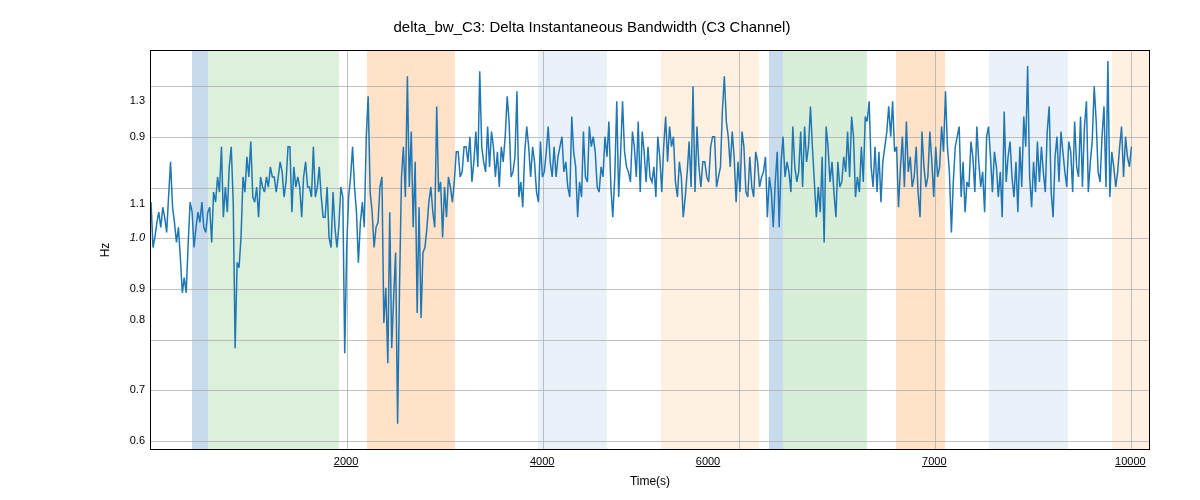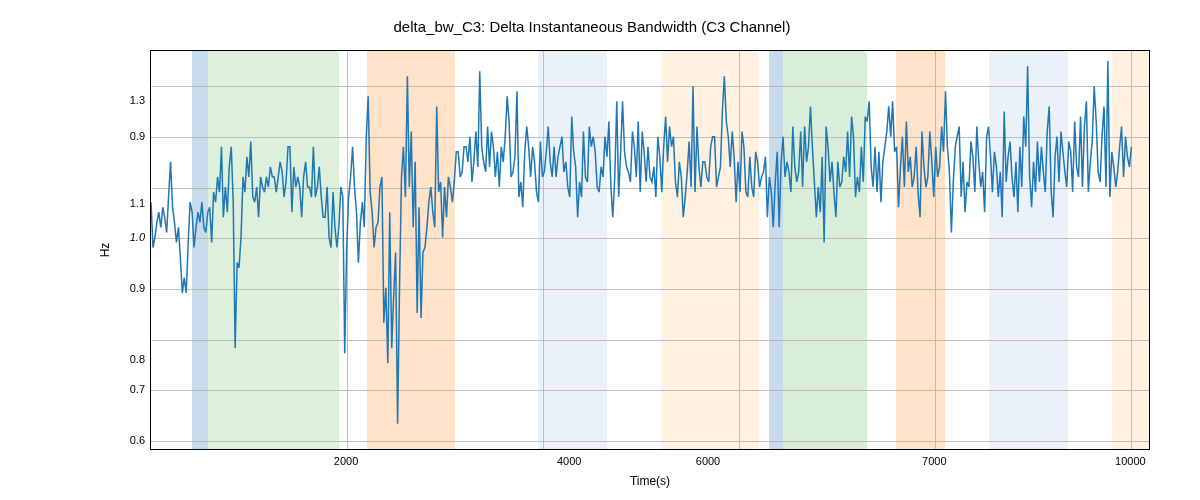--- a/index.html
+++ b/index.html
@@ -57,20 +57,21 @@
       font-size: 11px;
       color: #000;
       transform: translateY(-50%);
     }
     .tick-label-x {
       position: absolute;
       top: 455px;
       font-size: 11px;
       color: #000;
       transform: translateX(-50%);
+      text-decoration: underline;
     }
     .gridline-h {
       position: absolute;
       left: 0;
       right: 0;
       height: 1px;
       background: #b0b0b0;
       opacity: 0.8;
     }
     .gridline-v {
@@ -134,27 +135,27 @@
         <div class="gridline-v" style="left: 784.314px;"></div>
         <div class="gridline-v" style="left: 980.392px;"></div>
       </div>
     <svg class="series" viewBox="0 0 1000 400" preserveAspectRatio="none">
       <path id="series-path" d="M0.0,151.9L2.0,197.5L3.9,187.3L5.9,172.2L7.8,162.0L9.8,177.2L11.8,157.0L13.7,167.1L15.7,182.3L17.6,146.8L19.6,111.4L21.6,157.0L23.5,172.2L25.5,192.4L27.5,177.2L29.4,207.6L31.4,243.0L33.3,227.8L35.3,243.0L37.3,192.4L39.2,151.9L41.2,162.0L43.1,197.5L45.1,177.2L47.1,162.0L49.0,172.2L51.0,151.9L52.9,177.2L54.9,182.3L56.9,162.0L58.8,157.0L60.8,192.4L62.7,141.8L64.7,151.9L66.7,126.6L68.6,141.8L70.6,96.2L72.5,167.1L74.5,136.7L76.5,162.0L78.4,116.5L80.4,96.2L82.4,151.9L84.3,298.7L86.3,212.7L88.2,217.7L90.2,187.3L92.2,126.6L94.1,141.8L96.1,106.3L98.0,126.6L100.0,91.1L102.0,146.8L103.9,151.9L105.9,136.7L107.8,167.1L109.8,126.6L111.8,136.7L113.7,141.8L115.7,126.6L117.6,136.7L119.6,116.5L121.6,126.6L123.5,126.6L125.5,141.8L127.5,126.6L129.4,111.4L131.4,121.5L133.3,146.8L135.3,131.6L137.3,96.2L139.2,96.2L141.2,162.0L143.1,116.5L145.1,136.7L147.1,126.6L149.0,136.7L151.0,167.1L152.9,126.6L154.9,111.4L156.9,136.7L158.8,136.7L160.8,146.8L162.7,96.2L164.7,146.8L166.7,136.7L168.6,116.5L170.6,146.8L172.5,167.1L174.5,167.1L176.5,136.7L178.4,187.3L180.4,197.5L182.4,141.8L184.3,177.2L186.3,197.5L188.2,177.2L190.2,136.7L192.2,146.8L194.1,303.8L196.1,197.5L198.0,146.8L200.0,126.6L202.0,96.2L203.9,136.7L205.9,162.0L207.8,212.7L209.8,172.2L211.8,151.9L213.7,177.2L215.7,86.1L217.6,45.6L219.6,141.8L221.6,162.0L223.5,197.5L225.5,177.2L227.5,172.2L229.4,136.7L231.4,126.6L233.3,273.4L235.3,238.0L237.3,313.9L239.2,162.0L241.2,298.7L243.1,248.1L245.1,202.5L247.1,374.7L249.0,238.0L251.0,126.6L252.9,96.2L254.9,146.8L256.9,25.3L258.8,136.7L260.8,81.0L262.7,177.2L264.7,111.4L266.7,263.3L268.6,157.0L270.6,268.4L272.5,202.5L274.5,197.5L276.5,177.2L278.4,151.9L280.4,136.7L282.4,162.0L284.3,177.2L286.3,55.7L288.2,141.8L290.2,131.6L292.2,187.3L294.1,136.7L296.1,167.1L298.0,126.6L300.0,136.7L302.0,151.9L303.9,131.6L305.9,101.3L307.8,101.3L309.8,126.6L311.8,121.5L313.7,96.2L315.7,96.2L317.6,111.4L319.6,86.1L321.6,131.6L323.5,111.4L325.5,81.0L327.5,116.5L329.4,20.3L331.4,96.2L333.3,111.4L335.3,121.5L337.3,75.9L339.2,116.5L341.2,81.0L343.1,96.2L345.1,126.6L347.1,101.3L349.0,136.7L351.0,96.2L352.9,111.4L354.9,86.1L356.9,45.6L358.8,70.9L360.8,126.6L362.7,121.5L364.7,106.3L366.7,40.5L368.6,146.8L370.6,131.6L372.5,157.0L374.5,101.3L376.5,75.9L378.4,96.2L380.4,126.6L382.4,96.2L384.3,111.4L386.3,141.8L388.2,151.9L390.2,91.1L392.2,126.6L394.1,121.5L396.1,101.3L398.0,75.9L400.0,111.4L402.0,126.6L403.9,96.2L405.9,126.6L407.8,106.3L409.8,96.2L411.8,86.1L413.7,121.5L415.7,111.4L417.6,136.7L419.6,146.8L421.6,65.8L423.5,101.3L425.5,116.5L427.5,167.1L429.4,131.6L431.4,146.8L433.3,81.0L435.3,126.6L437.3,131.6L439.2,75.9L441.2,96.2L443.1,86.1L445.1,101.3L447.1,136.7L449.0,141.8L451.0,116.5L452.9,126.6L454.9,86.1L456.9,106.3L458.8,70.9L460.8,136.7L462.7,167.1L464.7,126.6L466.7,50.6L468.6,146.8L470.6,101.3L472.5,50.6L474.5,101.3L476.5,116.5L478.4,121.5L480.4,131.6L482.4,81.0L484.3,96.2L486.3,126.6L488.2,70.9L490.2,141.8L492.2,81.0L494.1,101.3L496.1,131.6L498.0,96.2L500.0,126.6L502.0,131.6L503.9,116.5L505.9,146.8L507.8,86.1L509.8,106.3L511.8,141.8L513.7,96.2L515.7,65.8L517.6,111.4L519.6,75.9L521.6,96.2L523.5,86.1L525.5,131.6L527.5,146.8L529.4,111.4L531.4,126.6L533.3,167.1L535.3,146.8L537.3,121.5L539.2,91.1L541.2,136.7L543.1,35.4L545.1,141.8L547.1,75.9L549.0,116.5L551.0,136.7L552.9,111.4L554.9,111.4L556.9,126.6L558.8,131.6L560.8,96.2L562.7,86.1L564.7,86.1L566.7,136.7L568.6,126.6L570.6,116.5L572.5,60.8L574.5,25.3L576.5,70.9L578.4,86.1L580.4,116.5L582.4,81.0L584.3,106.3L586.3,151.9L588.2,111.4L590.2,141.8L592.2,81.0L594.1,96.2L596.1,141.8L598.0,146.8L600.0,106.3L602.0,136.7L603.9,146.8L605.9,101.3L607.8,111.4L609.8,136.7L611.8,126.6L613.7,121.5L615.7,106.3L617.6,167.1L619.6,126.6L621.6,141.8L623.5,177.2L625.5,131.6L627.5,101.3L629.4,177.2L631.4,111.4L633.3,86.1L635.3,126.6L637.3,111.4L639.2,121.5L641.2,141.8L643.1,75.9L645.1,116.5L647.1,131.6L649.0,121.5L651.0,81.0L652.9,136.7L654.9,75.9L656.9,111.4L658.8,96.2L660.8,55.7L662.7,96.2L664.7,131.6L666.7,167.1L668.6,136.7L670.6,162.0L672.5,106.3L674.5,192.4L676.5,75.9L678.4,96.2L680.4,131.6L682.4,111.4L684.3,141.8L686.3,167.1L688.2,111.4L690.2,136.7L692.2,131.6L694.1,106.3L696.1,121.5L698.0,81.0L700.0,126.6L702.0,65.8L703.9,86.1L705.9,146.8L707.8,126.6L709.8,141.8L711.8,96.2L713.7,131.6L715.7,65.8L717.6,70.9L719.6,50.6L721.6,116.5L723.5,136.7L725.5,96.2L727.5,141.8L729.4,101.3L731.4,151.9L733.3,111.4L735.3,96.2L737.3,81.0L739.2,55.7L741.2,86.1L743.1,50.6L745.1,101.3L747.1,96.2L749.0,157.0L751.0,116.5L752.9,86.1L754.9,136.7L756.9,70.9L758.8,121.5L760.8,106.3L762.7,136.7L764.7,126.6L766.7,96.2L768.6,141.8L770.6,167.1L772.5,81.0L774.5,116.5L776.5,136.7L778.4,126.6L780.4,81.0L782.4,111.4L784.3,146.8L786.3,96.2L788.2,126.6L790.2,116.5L792.2,75.9L794.1,101.3L796.1,40.5L798.0,96.2L800.0,121.5L802.0,182.3L803.9,131.6L805.9,96.2L807.8,86.1L809.8,75.9L811.8,146.8L813.7,111.4L815.7,162.0L817.6,131.6L819.6,136.7L821.6,91.1L823.5,106.3L825.5,141.8L827.5,75.9L829.4,111.4L831.4,136.7L833.3,121.5L835.3,162.0L837.3,86.1L839.2,75.9L841.2,106.3L843.1,141.8L845.1,101.3L847.1,116.5L849.0,146.8L851.0,121.5L852.9,167.1L854.9,60.8L856.9,131.6L858.8,106.3L860.8,91.1L862.7,126.6L864.7,146.8L866.7,111.4L868.6,162.0L870.6,96.2L872.5,136.7L874.5,65.8L876.5,96.2L878.4,15.2L880.4,126.6L882.4,157.0L884.3,111.4L886.3,141.8L888.2,91.1L890.2,131.6L892.2,96.2L894.1,121.5L896.1,141.8L898.0,81.0L900.0,55.7L902.0,141.8L903.9,167.1L905.9,106.3L907.8,86.1L909.8,131.6L911.8,81.0L913.7,101.3L915.7,121.5L917.6,136.7L919.6,91.1L921.6,101.3L923.5,141.8L925.5,70.9L927.5,116.5L929.4,126.6L931.4,65.8L933.3,136.7L935.3,75.9L937.3,50.6L939.2,141.8L941.2,111.4L943.1,91.1L945.1,35.4L947.1,70.9L949.0,121.5L951.0,131.6L952.9,86.1L954.9,55.7L956.9,136.7L958.8,10.1L960.8,146.8L962.7,101.3L964.7,116.5L966.7,136.7L968.6,121.5L970.6,96.2L972.5,75.9L974.5,126.6L976.5,86.1L978.4,106.3L980.4,116.5L982.4,96.2L984.3,NaNL986.3,NaNL988.2,NaNL990.2,NaNL992.2,NaNL994.1,NaNL996.1,NaNL998.0,NaNL1000.0,NaN"></path>
     </svg>
   </div>
   <div id="yticks">
       <div class="tick-label-y" style="top: 439.873px;">0.6</div>
       <div class="tick-label-y" style="top: 389.241px;">0.7</div>
-      <div class="tick-label-y" style="top: 359px; padding-left: 8px;">0.8</div>
+      <div class="tick-label-y" style="top: 319px; padding-left: 8px;">0.8</div>
       <div class="tick-label-y" style="top: 287.975px;">0.9</div>
       <div class="tick-label-y" style="top: 237.342px; font-style: italic;">1.0</div>
       <div class="tick-label-y" style="top: 186.709px; margin-top: 16px;">1.1</div>
       <div class="tick-label-y" style="top: 136.076px;">0.9</div>
       <div class="tick-label-y" style="top: 100px; margin-left: 24px;">1.3</div>
     </div>
   <div id="xticks">
       <div class="tick-label-x" style="left: 346.078px;">2000</div>
-      <div class="tick-label-x" style="left: 542.157px; margin-left: 27px;">4000</div>
+      <div class="tick-label-x" style="left: 542.157px;">4000</div>
       <div class="tick-label-x" style="left: 698px; padding-left: 20px;">6000</div>
       <div class="tick-label-x" style="left: 934.314px;">7000</div>
       <div class="tick-label-x" style="left: 1130.39px;">10000</div>
     </div>
 </div>
 
 </body></html>

